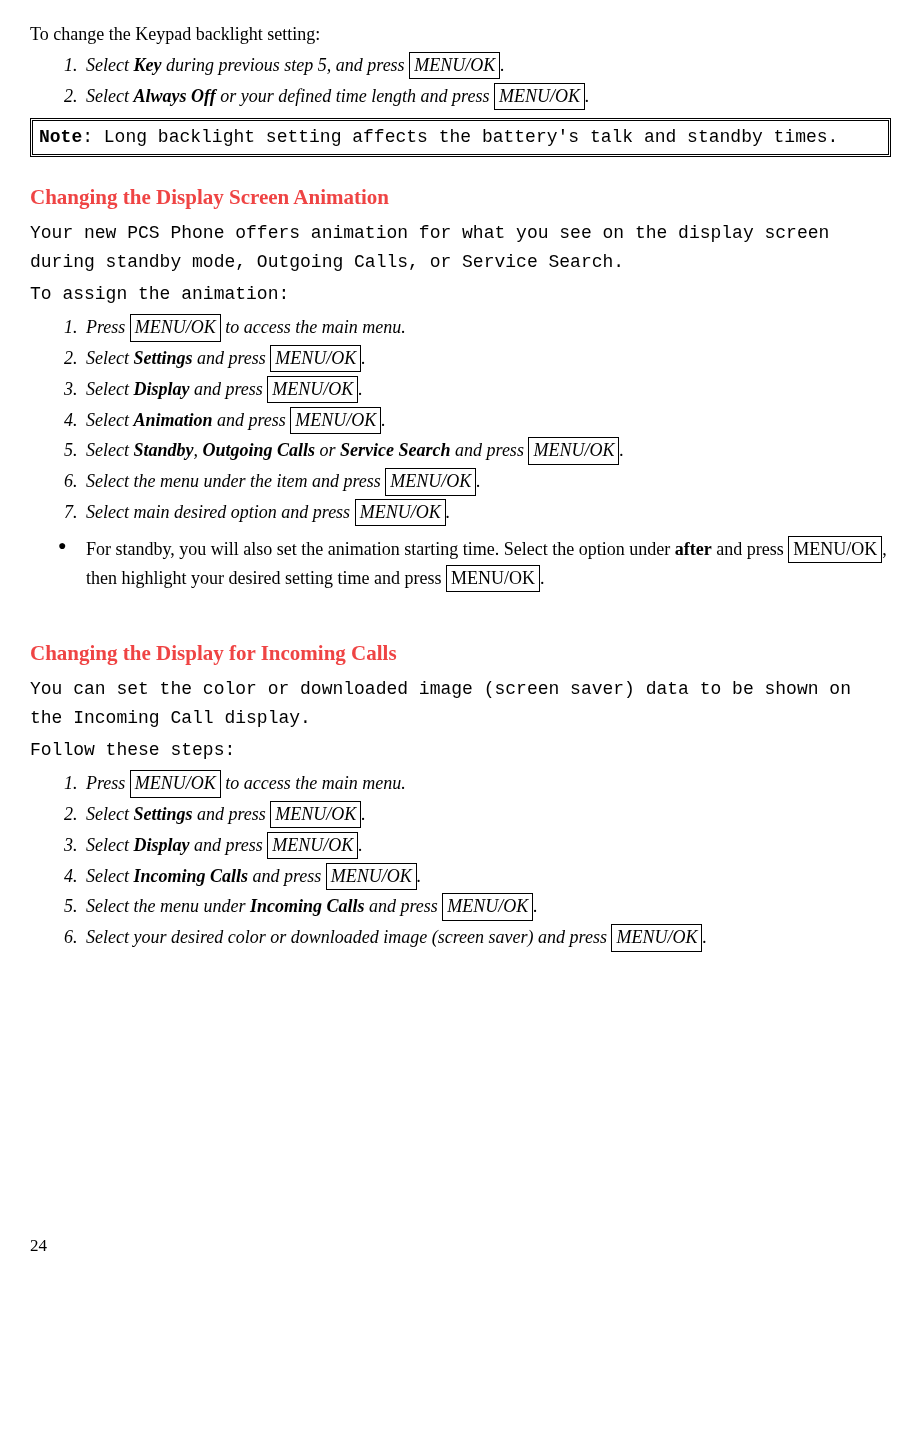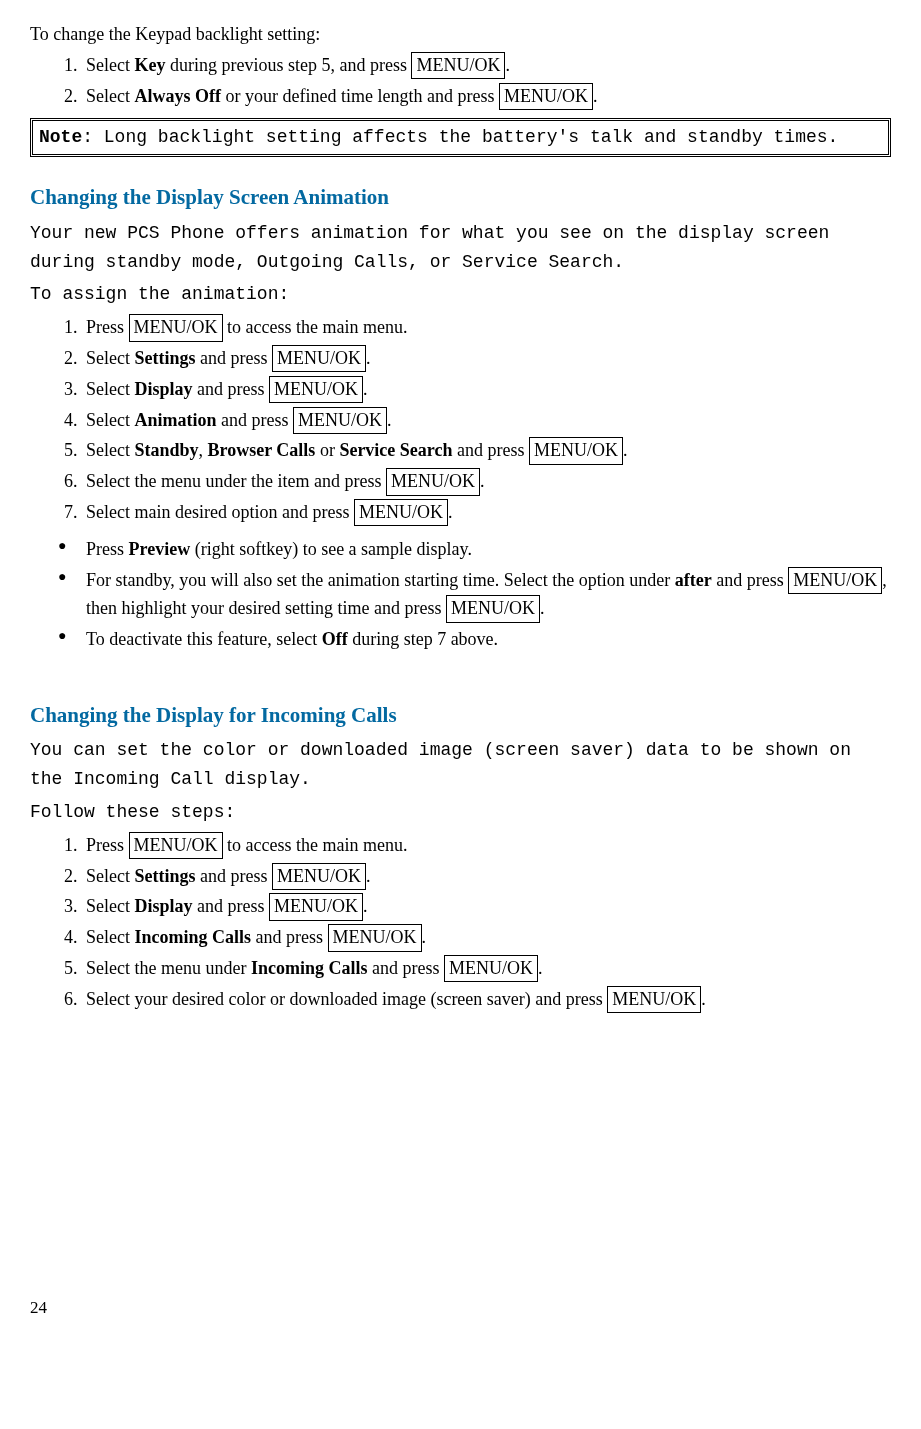--- a/index.html
+++ b/index.html
@@ -11,20 +11,21 @@
       margin: 0;
       padding: 20px 30px 40px 30px;
       width: 861px;
     }
     .intro-line {
       margin: 0 0 2px 0;
     }
     ol {
       margin: 0 0 8px 0;
       padding-left: 52px;
+      font-style: italic;
     }
     ol li {
       padding-left: 4px;
       margin-bottom: 2px;
     }
     ul.bullets {
       list-style: none;
       margin: 0 0 8px 0;
       padding-left: 28px;
     }
@@ -51,21 +52,21 @@
     }
     .note-table {
       border: 3px double #000;
       width: 100%;
       padding: 2px 6px;
       margin-bottom: 24px;
       box-sizing: border-box;
       font-family: Liberation Mono, monospace;
     }
     .section-heading {
-      color: #0369a1;
+      color: #ef4444;
       font-weight: bold;
       font-size: 21px;
       margin: 8px 0 4px 0;
     }
     .para {
       margin: 0 0 4px 0;
       font-family: Liberation Mono, monospace;
     }
     .page-num {
       margin-top: 280px;
@@ -101,38 +102,32 @@
   <li>
     <span>Select </span><span class="bold">Settings</span><span> and press </span><span class="box">MENU/OK</span><span>.</span>
   </li>
   <li>
     <span>Select </span><span class="bold">Display</span><span> and press </span><span class="box">MENU/OK</span><span>.</span>
   </li>
   <li>
     <span>Select </span><span class="bold">Animation</span><span> and press </span><span class="box">MENU/OK</span><span>.</span>
   </li>
   <li>
-    <span>Select </span><span class="bold">Standby</span><span>, </span><span class="bold">Browser Calls</span><span> or </span><span class="bold">Service Search</span><span> and press </span><span class="box">MENU/OK</span><span>.</span>
+    <span>Select </span><span class="bold">Standby</span><span>, </span><span class="bold">Outgoing Calls</span><span> or </span><span class="bold">Service Search</span><span> and press </span><span class="box">MENU/OK</span><span>.</span>
   </li>
   <li>
     <span>Select the menu under the item and press </span><span class="box">MENU/OK</span><span>.</span>
   </li>
   <li>
     <span>Select main desired option and press </span><span class="box">MENU/OK</span><span>.</span>
   </li>
 </ol>
 <ul class="bullets">
   <li>
-    <span>Press </span><span class="bold">Preview</span><span> (right softkey) to see a sample display.</span>
-  </li>
-  <li>
     <span>For standby, you will also set the animation starting time. Select the option under </span><span class="bold">after</span><span> and press </span><span class="box">MENU/OK</span><span>, then highlight your desired setting time and press </span><span class="box">MENU/OK</span><span>.</span>
-  </li>
-  <li>
-    <span>To deactivate this feature, select </span><span class="bold">Off</span><span> during step 7 above.</span>
   </li>
 </ul>
 
 <br>
 <p class="section-heading">Changing the Display for Incoming Calls</p>
 <p class="para">You can set the color or downloaded image (screen saver) data to be shown on the Incoming Call display.</p>
 <p class="para">Follow these steps:</p>
 <ol>
   <li>
     <span>Press </span><span class="box">MENU/OK</span><span> to access the main menu.</span>

